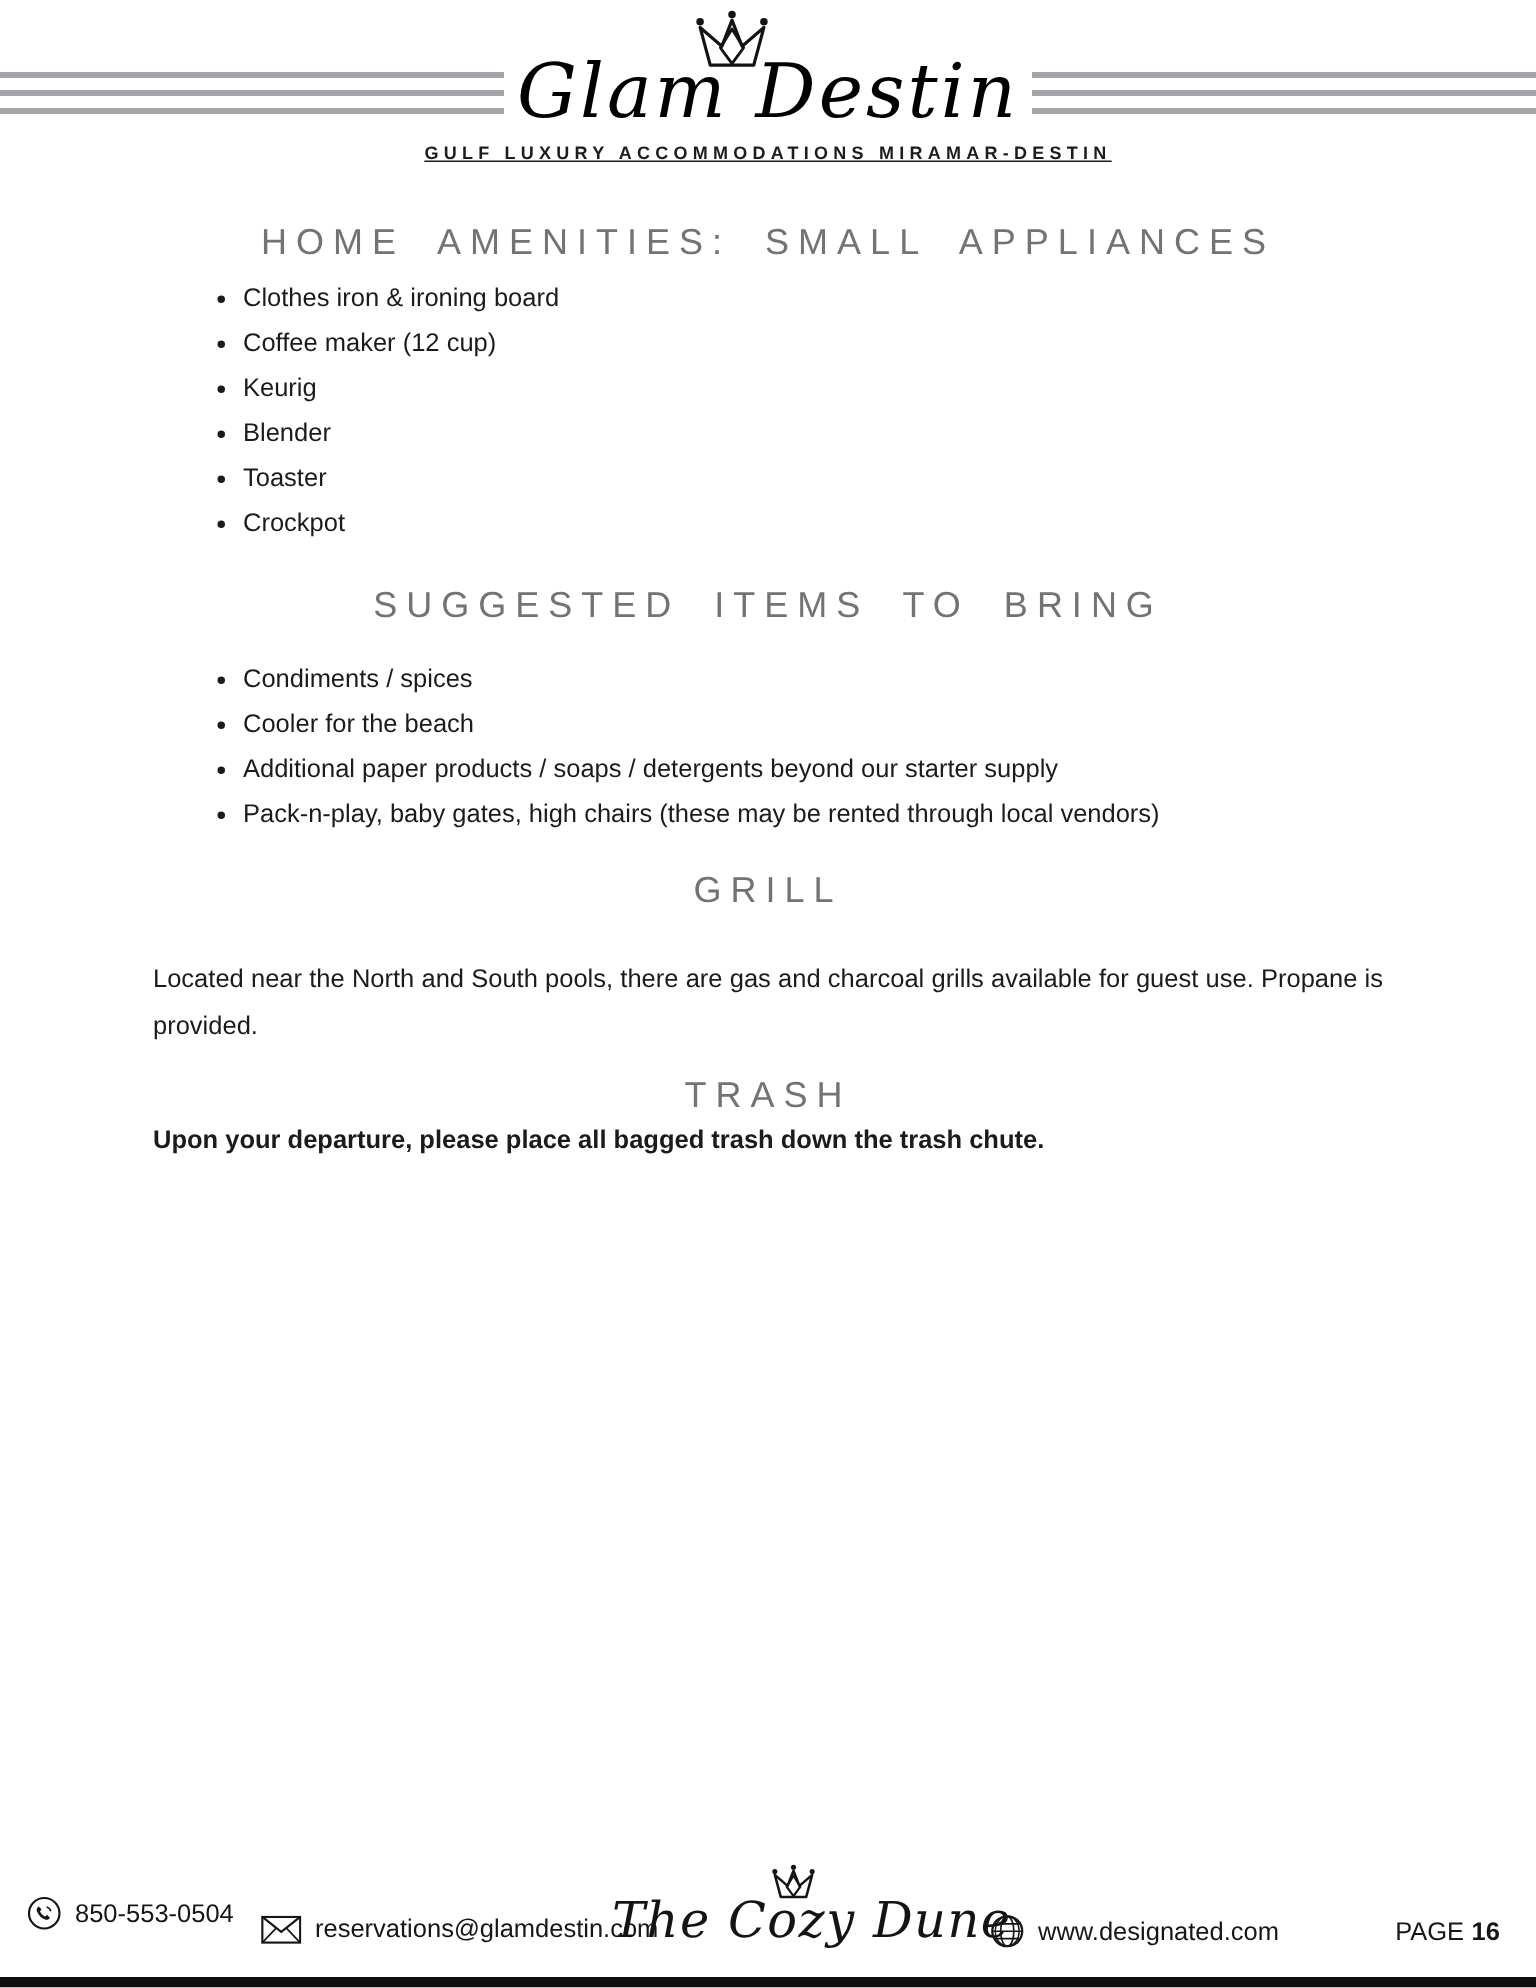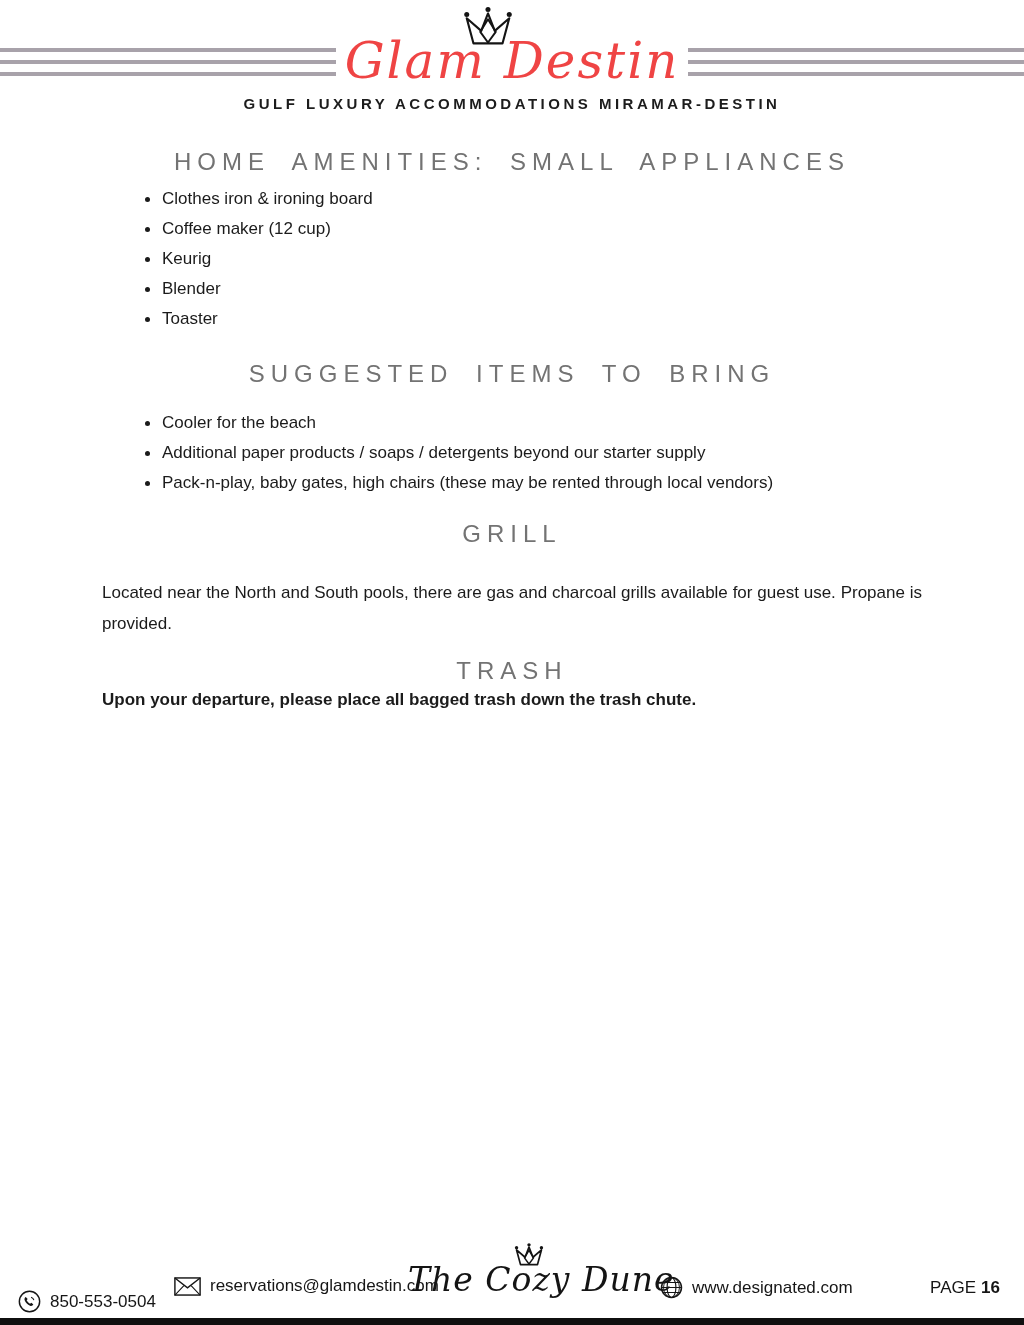--- a/index.html
+++ b/index.html
@@ -21,29 +21,30 @@
   .logo-wrap { position:absolute; top:4px; left:0; right:0; text-align:center; }
   .crown-main {
     display:block; width:58px; height:46px;
     margin:0 auto -16px; transform:translateX(-24px);
   }
   .logo-script {
     font-family:"DejaVu Serif", serif;
     font-style:italic;
     font-size:50px;
     line-height:1.1;
-    color:#ef4444;
+    color:#000000;
     letter-spacing:2px;
   }
   .logo-sub {
     margin-top:6px;
-    font-size:15px;
+    font-size:12px;
     font-weight:700;
     letter-spacing:3.5px;
     color:#1c1c1c;
+    text-decoration:underline;
   }
 
   
   .main { position:absolute; top:140px; left:102px; right:102px; font-size:17px; }
   h2 {
     margin:0;
     font-size:24px;
     font-weight:400;
     letter-spacing:6px;
     word-spacing:10px;
@@ -68,21 +69,21 @@
   .p-justify { margin-top:30px; text-align:justify; }
   .p-trash { margin-top:24px; line-height:30px; }
   .p-bold { font-weight:700; line-height:30px; }
 
   
   .footer {
     position:absolute; left:0; right:0; top:1258px; height:60px;
     font-size:17px; color:#161616;
   }
   .f-item { position:absolute; display:flex; align-items:center; gap:9px; white-space:nowrap; }
-  .f-phone { left:18px; top:32px;align-items:center; }
+  .f-phone { left:18px; top:6px;align-items:center; }
   .f-email { left:174px; top:18px; }
   .f-web   { left:660px; top:18px; }
   .f-page  { right:24px; top:20px; gap:5px; }
   .f-page .num { font-weight:700; }
 
   .cozy { position:absolute; left:408px; top:-16px; width:230px; text-align:center; }
   .crown-small { display:block; width:34px; height:26px; margin:0 auto -8px; transform:translateX(6px); }
   .cozy-script {
     font-family:"DejaVu Serif", serif;
     font-style:italic;
@@ -126,24 +127,26 @@
 
 <div class="main">
 
   <h2 class="t-amenities">HOME AMENITIES: SMALL APPLIANCES</h2>
   <ul class="bullets">
     <li>Clothes iron &amp; ironing board</li>
     <li>Coffee maker (12 cup)</li>
     <li>Keurig</li>
     <li>Blender</li>
     <li>Toaster</li>
+    <li>Crockpot</li>
   </ul>
 
   <h2 class="t-suggested">SUGGESTED ITEMS TO BRING</h2>
   <ul class="bullets bullets-2">
+    <li>Condiments / spices</li>
     <li>Cooler for the beach</li>
     <li>Additional paper products / soaps / detergents beyond our starter supply</li>
     <li>Pack-n-play, baby gates, high chairs (these may be rented through local vendors)</li>
   </ul>
 
   <h2 class="t-grill">GRILL</h2>
   <p class="p-justify">Located near the North and South pools, there are gas and charcoal grills available for guest use. Propane is provided.</p>
 
   <h2 class="t-trash">TRASH</h2>
   <p class="p-bold">Upon your departure, please place all bagged trash down the trash chute.</p>

